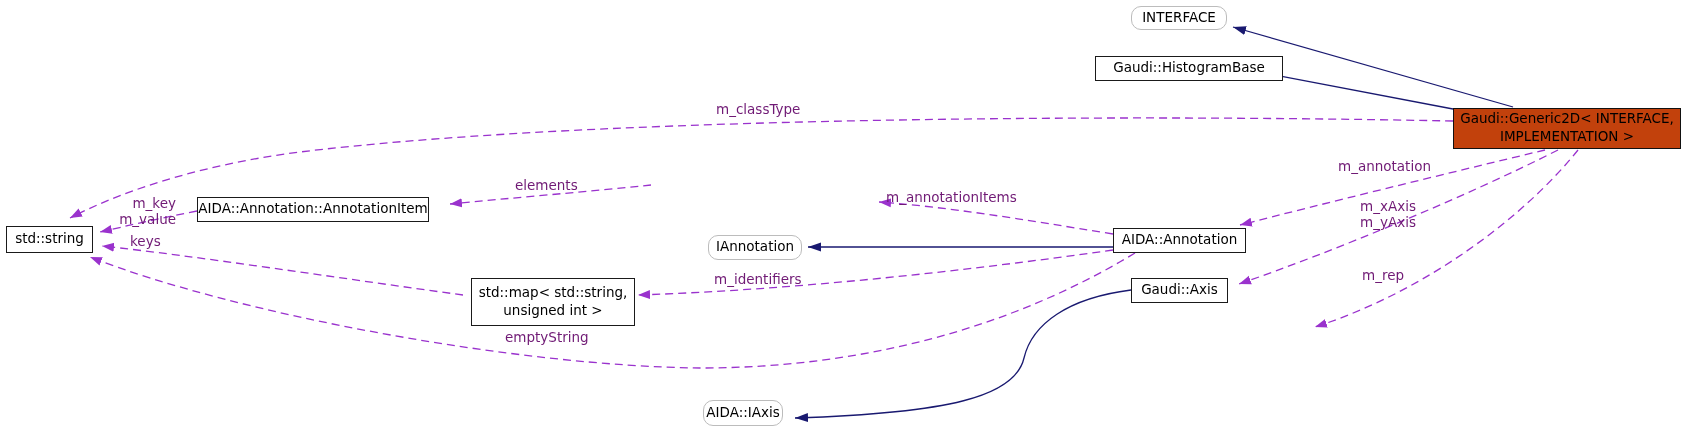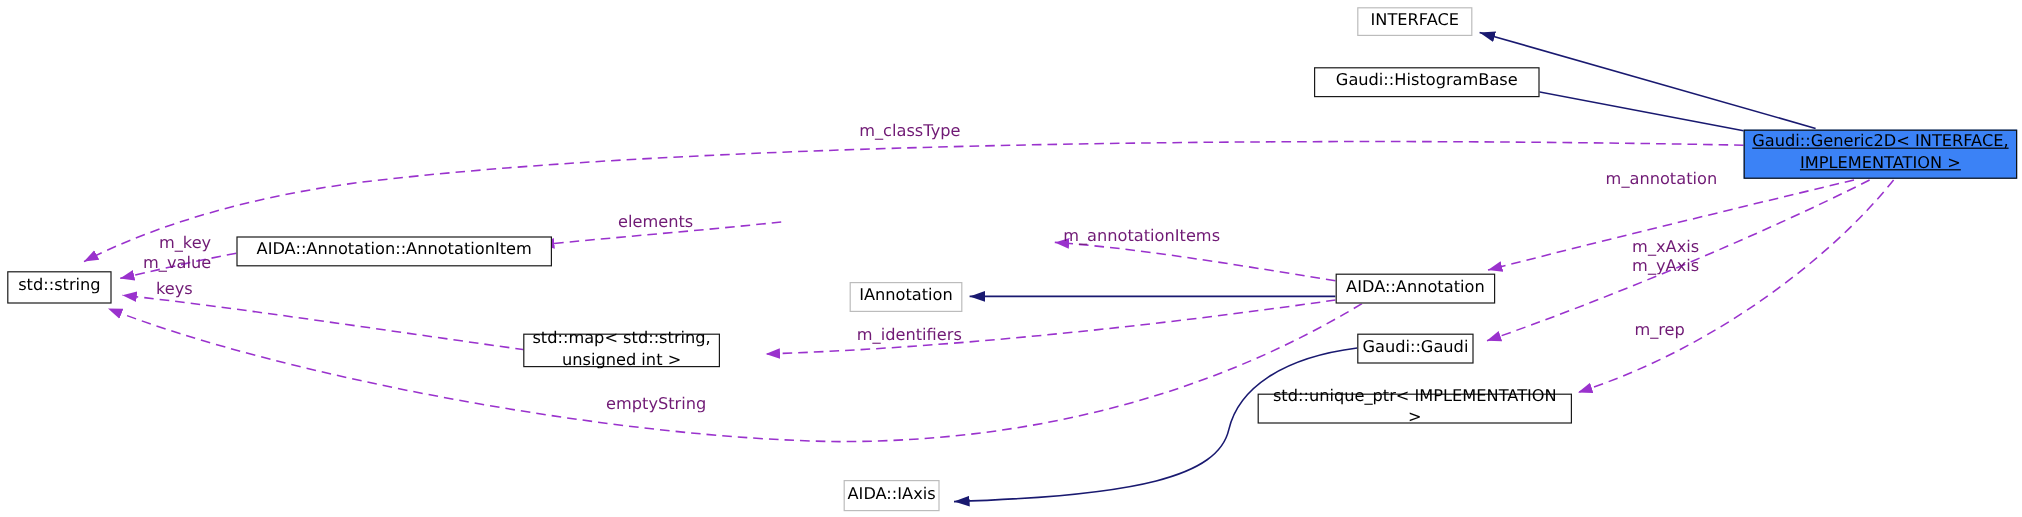--- a/index.html
+++ b/index.html
@@ -17,25 +17,24 @@
     position:absolute;
     box-sizing:border-box;
     border:1px solid #1a1a1a;
     background:#ffffff;
     display:flex;align-items:center;justify-content:center;
     text-align:center;
     white-space:pre-line;
     line-height:1.32;
     padding:1px 6px 2px 6px;
   }
-  .node.gray{border-color:#bcbcbc;}
+  .node.gray{border-color:#bcbcbc;border-radius:10px;}
   .node.main{
-    background:#3b82f6;
+    background:#c2410c;
     border:1.6px solid #111111;
-    text-decoration:underline;
   }
   .edge-label{
     position:absolute;
     white-space:pre-line;
     line-height:1.18;
     color:#701a75;
   }
   .center{text-align:right;}
 </style>
 </head>
@@ -72,48 +71,47 @@
 
   <div class="node gray" style="left:1131px;top:6px;width:96px;height:24px">INTERFACE</div>
 
   <div class="node" style="left:1095px;top:56px;width:188px;height:25px">Gaudi::HistogramBase</div>
 
   <div class="node main" style="left:1453px;top:108px;width:228px;height:41px">Gaudi::Generic2D&lt; INTERFACE,
 IMPLEMENTATION &gt;</div>
 
   <div class="node" style="left:6px;top:226px;width:87px;height:27px">std::string</div>
 
-  <div class="node" style="left:197px;top:197px;width:263px;height:25px">AIDA::Annotation::AnnotationItem</div>
+  <div class="node" style="left:197px;top:197px;width:232px;height:25px">AIDA::Annotation::AnnotationItem</div>
 
 
   <div class="node gray" style="left:708px;top:235px;width:94px;height:25px">IAnnotation</div>
 
   <div class="node" style="left:1113px;top:228px;width:133px;height:25px">AIDA::Annotation</div>
 
-  <div class="node" style="left:436px;top:278px;width:164px;height:28px">std::map&lt; std::string,
+  <div class="node" style="left:471px;top:278px;width:164px;height:48px">std::map&lt; std::string,
 unsigned int &gt;</div>
 
-  <div class="node" style="left:1131px;top:278px;width:97px;height:25px">Gaudi::Gaudi</div>
+  <div class="node" style="left:1131px;top:278px;width:97px;height:25px">Gaudi::Axis</div>
 
-  <div class="node" style="left:1048px;top:328px;width:262px;height:25px">std::unique_ptr&lt; IMPLEMENTATION &gt;</div>
 
   <div class="node gray" style="left:703px;top:400px;width:80px;height:26px">AIDA::IAxis</div>
 
   <div class="edge-label" style="left:716px;top:102px">m_classType</div>
 
   <div class="edge-label center" style="left:104px;top:196px;width:72px">m_key
 m_value</div>
 
   <div class="edge-label" style="left:130px;top:234px">keys</div>
 
   <div class="edge-label" style="left:515px;top:178px">elements</div>
 
   <div class="edge-label" style="left:886px;top:190px">m_annotationItems</div>
 
-  <div class="edge-label" style="left:1338px;top:142px">m_annotation</div>
+  <div class="edge-label" style="left:1338px;top:159px">m_annotation</div>
 
   <div class="edge-label center" style="left:1346px;top:199px;width:70px">m_xAxis
 m_yAxis</div>
 
   <div class="edge-label" style="left:1362px;top:268px">m_rep</div>
 
   <div class="edge-label" style="left:714px;top:272px">m_identifiers</div>
 
   <div class="edge-label" style="left:505px;top:330px">emptyString</div>
 

